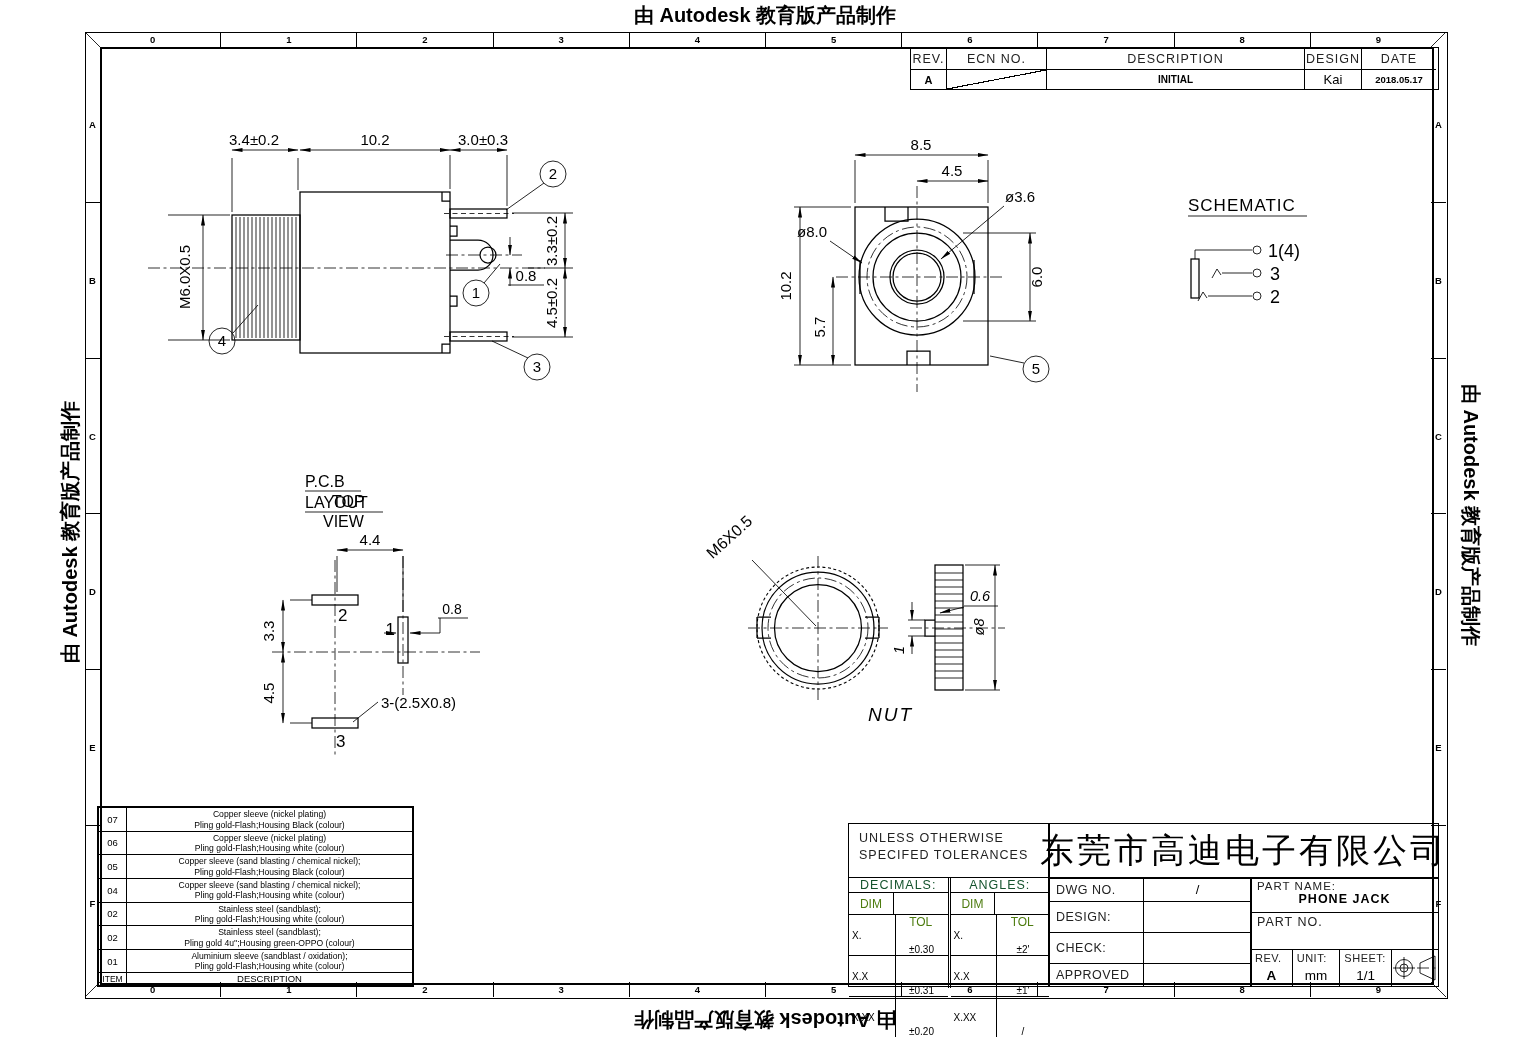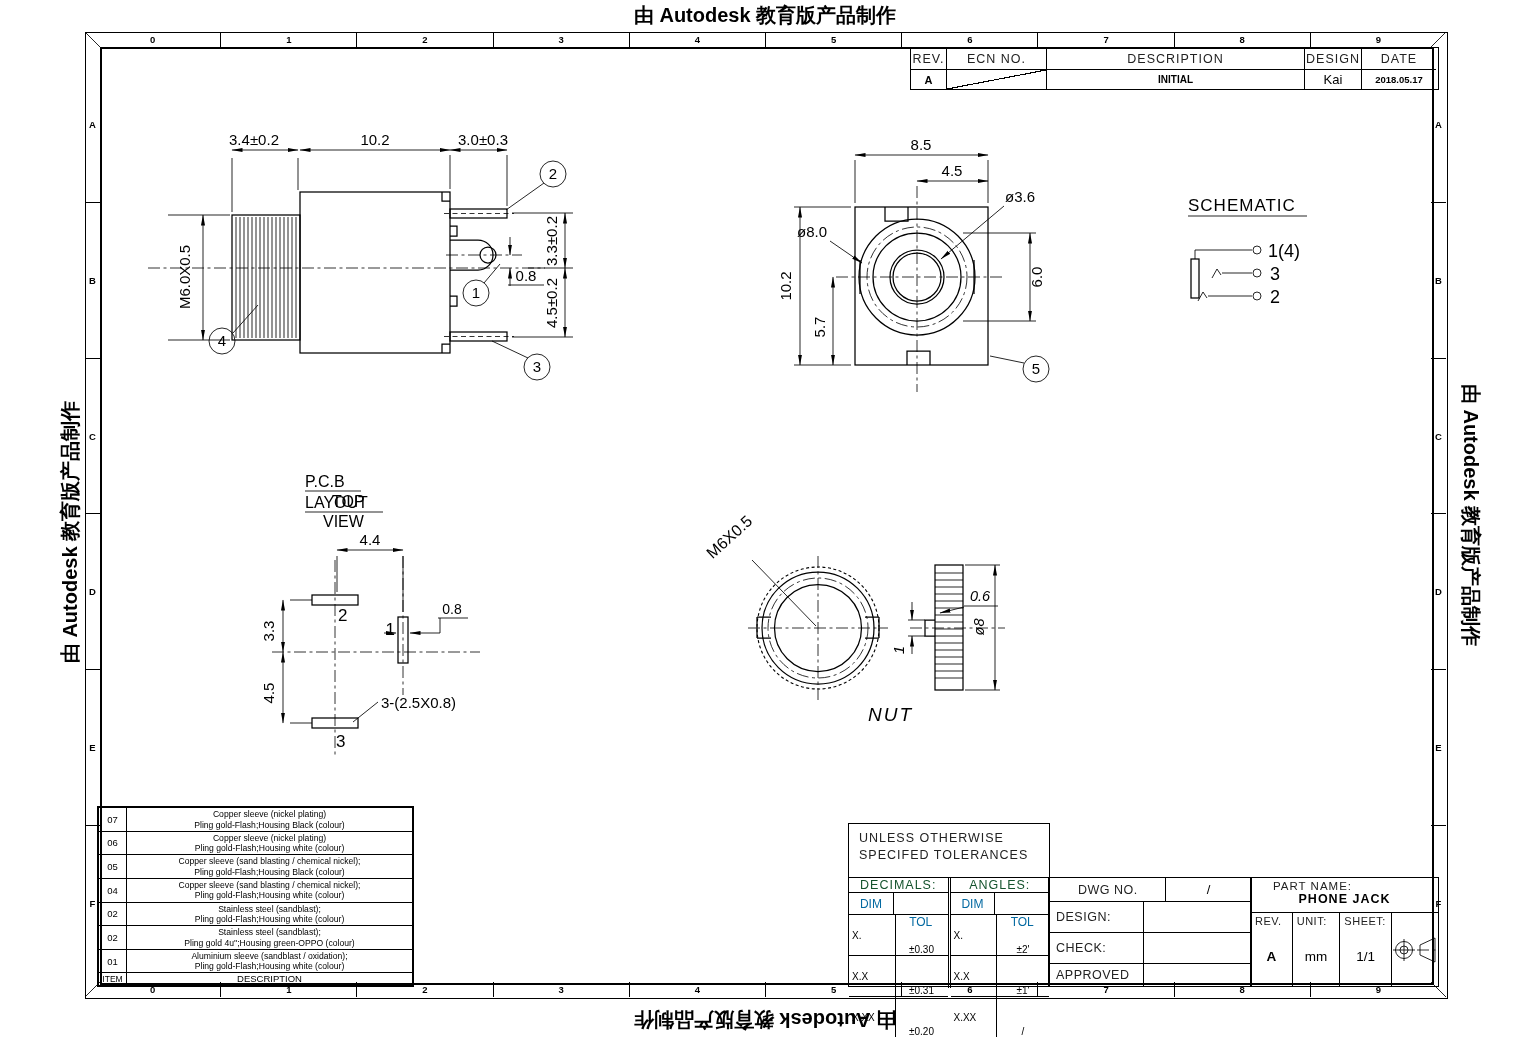--- a/index.html
+++ b/index.html
@@ -45,35 +45,35 @@
   .tol-body{display:flex;height:110px;}
   .tol-half{width:50%;display:flex;flex-direction:column;}
   .tol-half.l{border-right:3px double #000;}
   .tol-sub{height:32px;border-bottom:1px solid #000;display:flex;align-items:center;
            justify-content:center;font-size:12.5px;letter-spacing:1px;color:#14532d;}
   .tg{display:flex;flex:1;flex-direction:column;}
   .tgr{display:flex;flex:1;border-bottom:1px solid #000;}
   .tgr:last-child{border-bottom:none;}
   .tgr .td1{width:45%;border-right:1px solid #000;padding-left:3px;display:flex;align-items:center;}
   .tgr .td2{width:55%;display:flex;align-items:center;justify-content:center;margin-top:29px;}
-  .tgr.hd{max-height:21px;font-size:12px;color:#0369a1;}
+  .tgr.hd{max-height:21px;font-size:12px;color:#4d7c0f;}
   .tgr.hd .td1{justify-content:center;padding-left:0;}
   .tgr:not(.hd){font-size:10px;}
   
   #company{border:1.5px solid #000;display:flex;align-items:center;justify-content:center;
            font-family:"Liberation Serif",serif;font-size:34px;letter-spacing:3px;white-space:nowrap;}
   #mid-block{border:1.5px solid #000;display:flex;flex-direction:column;}
   .midr{display:flex;border-bottom:1px solid #000;}
   .midr:last-child{border-bottom:none;}
   .mlab{width:87px;border-right:1px solid #000;display:flex;align-items:center;
         padding-left:7px;font-size:12.5px;letter-spacing:0.5px;color:#222;}
   .mval{flex:1;display:flex;align-items:center;justify-content:center;font-size:13px;}
   #right-block{border:1.5px solid #000;display:flex;flex-direction:column;}
   .pn-row{border-bottom:1px solid #000;display:flex;flex-direction:column;}
-  .pn-lab{font-size:11.5px;padding:2px 0 0 22px;letter-spacing:1px;color:#222;}
+  .pn-lab{font-size:11.5px;padding:2px 0 0 6px;letter-spacing:1px;color:#222;}
   .pn-val{font-size:12.5px;font-weight:bold;text-align:center;letter-spacing:1px;}
   .tb-bottom{display:flex;flex:1;}
   .tbc{border-right:1px solid #000;display:flex;flex-direction:column;}
   .tbc:last-child{border-right:none;}
   .tbc .tl{font-size:11px;padding:2px 0 0 4px;letter-spacing:0.5px;color:#222;}
   .tbc .tv{flex:1;display:flex;align-items:center;justify-content:center;
            font-size:13.5px;font-weight:bold;}
   
   svg text{font-family:"Liberation Sans",sans-serif;fill:#000;}
   .L{stroke:#000;stroke-width:1.25;fill:none;}
@@ -262,23 +262,24 @@
             </div>
           <div class="tgr">
               <div class="td1">X.XXX</div>
               <div class="td2">/</div>
             </div>
         </div>
       </div>
     </div>
   </div>
 
+  <div id="company" class="abs" style="left:1048px;top:823px;width:389px;height:54px;">东莞市高迪电子有限公司</div>
 
   <div id="mid-block" class="abs" style="left:1048px;top:877px;width:202px;height:108px;">
-    <div class="midr" style="height:23px;padding-left:22px;">
+    <div class="midr" style="height:23px;">
       <div class="mlab">DWG NO.</div>
       <div class="mval">/</div>
     </div>
     <div class="midr" style="height:30px;">
       <div class="mlab">DESIGN:</div>
       <div class="mval"></div>
     </div>
     <div class="midr" style="height:30px;">
       <div class="mlab">CHECK:</div>
       <div class="mval"></div>
@@ -286,20 +287,23 @@
     <div class="midr" style="flex:1;">
       <div class="mlab">APPROVED</div>
       <div class="mval"></div>
     </div>
   </div>
 
   <div id="right-block" class="abs" style="left:1250px;top:877px;width:187px;height:108px;">
     <div class="pn-row" style="height:34px;">
       <div class="pn-lab">PART NAME:</div>
       <div class="pn-val">PHONE JACK</div>
+    </div>
+    <div class="pn-row" style="height:36px;">
+      <div class="pn-lab" style="font-size:12.5px;">PART NO.</div>
     </div>
     <div class="tb-bottom">
       <div class="tbc" style="width:41px;">
         <div class="tl">REV.</div>
         <div class="tv">A</div>
       </div>
       <div class="tbc" style="width:47px;">
         <div class="tl">UNIT:</div>
         <div class="tv" style="font-weight:normal;">mm</div>
       </div>

